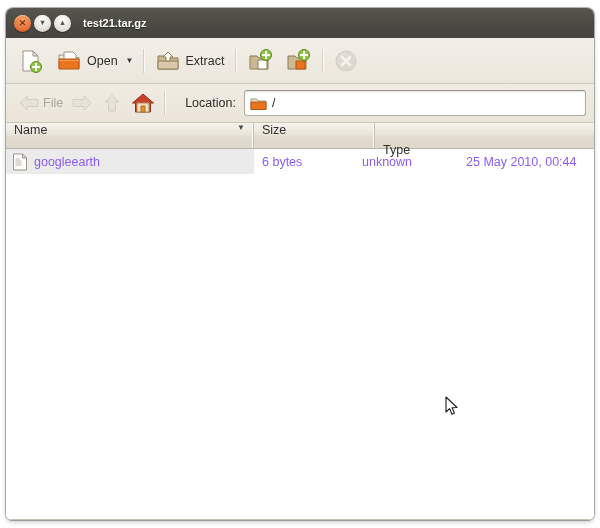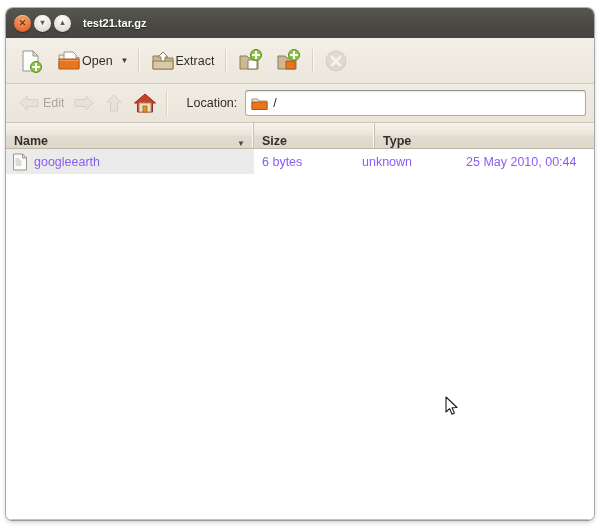--- a/index.html
+++ b/index.html
@@ -89,20 +89,21 @@
     background: linear-gradient(to bottom, #f3efe7 0%, #ece7dd 100%);
     display: flex;
     align-items: center;
     padding: 0 6px;
     flex: none;
     border-bottom: 1px solid #d2ccc0;
   }
   .tb-btn {
     display: flex;
     align-items: center;
+    gap: 5px;
     padding: 3px 6px;
     border-radius: 3px;
     height: 34px;
     box-sizing: border-box;
   }
   .tb-label {
     font-size: 12.5px;
     color: #2e2e2b;
   }
   .tb-sep {
@@ -176,40 +177,39 @@
   }
   #col-headers {
     display: flex;
     height: 25px;
     flex: none;
     background: linear-gradient(to bottom, #f6f3ed 0%, #e9e4d9 48%, #e2dcd0 52%, #ded8cb 100%);
     border-bottom: 1px solid #bcb6a9;
   }
   .col-h {
     display: flex;
-    align-items: flex-end;
+    align-items: flex-start;
     font-size: 12.5px;
     color: #31302c;
     padding: 0 8px;
     box-sizing: border-box;
     border-right: 1px solid #c5bfb2;
     box-shadow: inset -2px 0 0 -1px #fbf9f4;
     position: relative;
-    font-weight: bold;
   }
   .col-h:last-child { border-right: none; box-shadow: none; }
   .sort-arrow {
     position: absolute;
     right: 8px;
     font-size: 8px;
     color: #4a4944;
   }
   .col-name { width: 248px; }
   .col-size { width: 121px; }
-  .col-type { width: 104px; }
+  .col-type { width: 104px; margin-top: 20px; }
   .col-date { flex: 1; }
 
   .row {
     display: flex;
     height: 25px;
     flex: none;
   }
   .cell {
     display: flex;
     align-items: center;
@@ -345,21 +345,21 @@
   </div>
 
   <div id="locbar">
 
     <div class="nav-btn disabled">
       <span>
         <svg width="22" height="20" viewBox="0 0 22 20">
           <path d="M9 3 L2 10 L9 17 v-3.5 h11 v-7 h-11 z" fill="#dedbd3" stroke="#b8b4aa" stroke-width="1" stroke-linejoin="round"></path>
         </svg>
       </span>
-      <span class="nav-label">Edit</span>
+      <span class="nav-label">File</span>
     </div>
 
     <div class="nav-btn disabled">
       <span>
         <svg width="22" height="20" viewBox="0 0 22 20">
           <path d="M13 3 L20 10 L13 17 v-3.5 h-11 v-7 h11 z" fill="#dedbd3" stroke="#b8b4aa" stroke-width="1" stroke-linejoin="round"></path>
         </svg>
       </span>
     </div>
 

